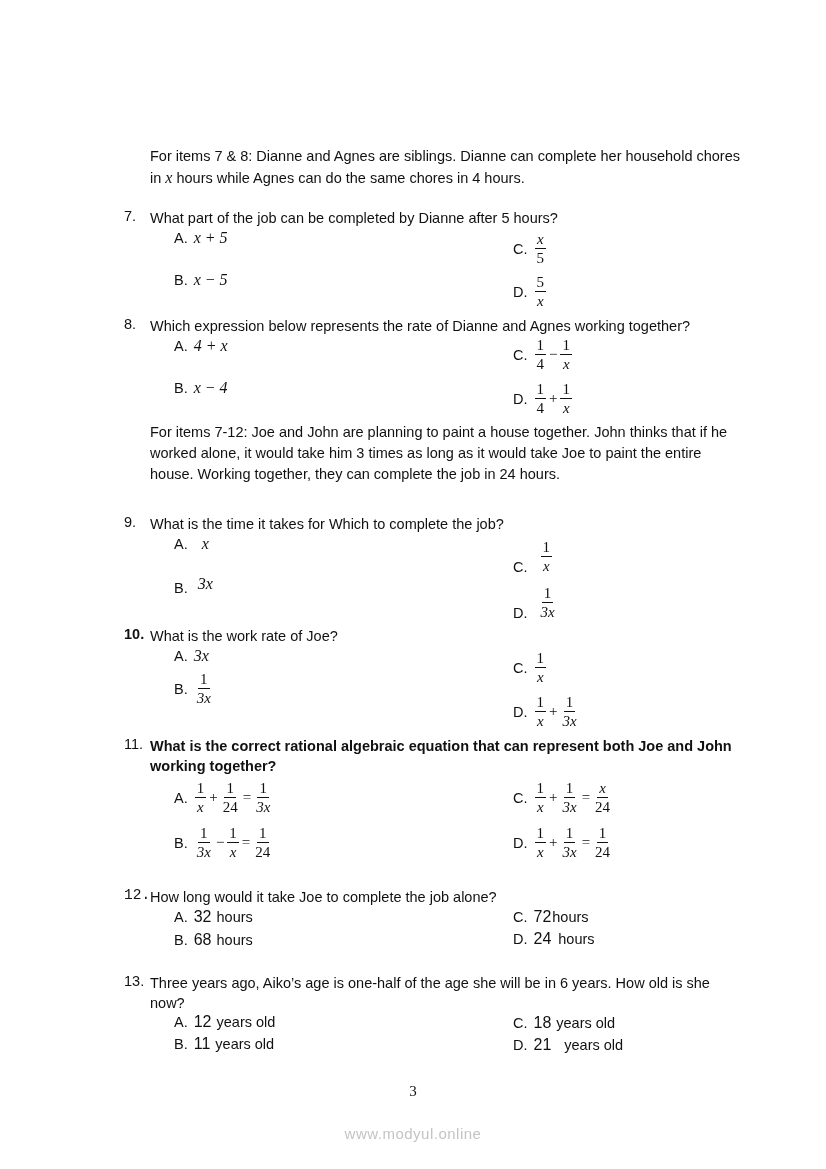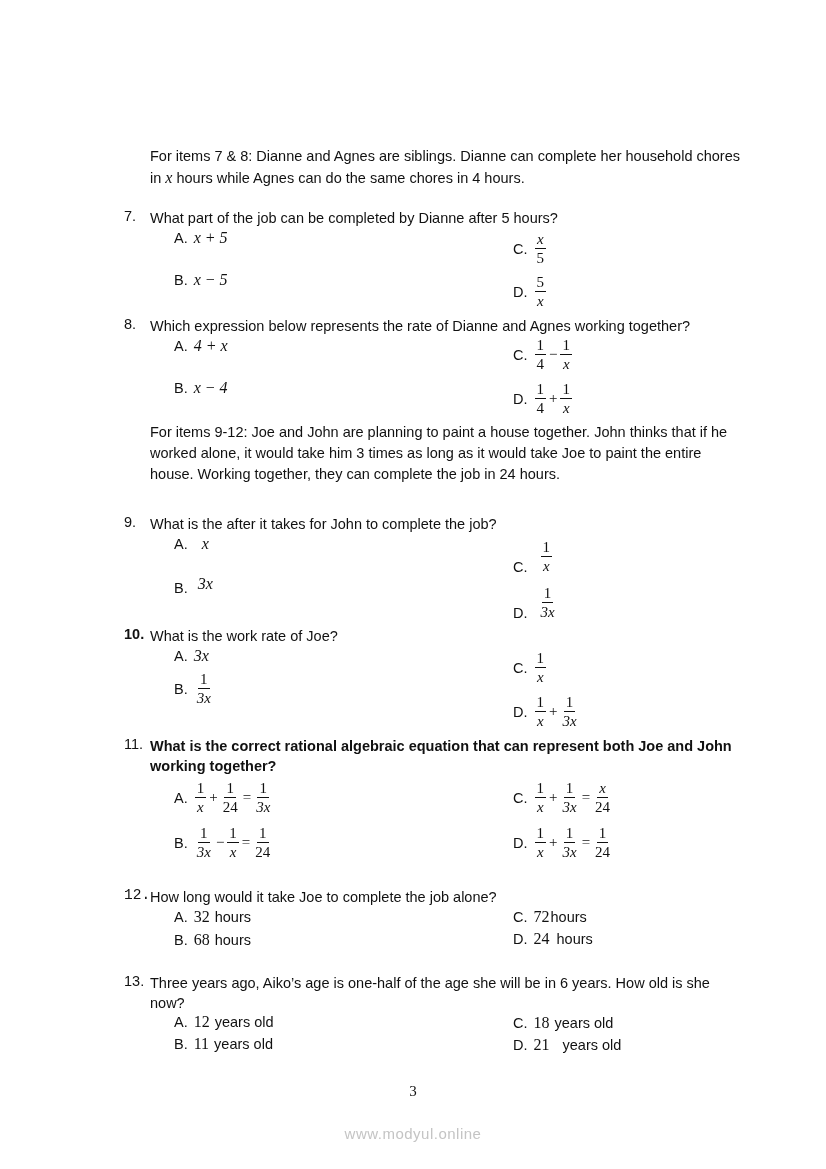--- a/index.html
+++ b/index.html
@@ -6,21 +6,21 @@
     body {
       width: 826px; height: 1169px; position: relative; overflow: hidden;
       font-family: "Liberation Sans", sans-serif; font-size: 14.5px; color: #111;
     }
     .abs { position: absolute; }
     .para { left: 150px; width: 590px; line-height: 21px; }
     .qnum { position: absolute; left: 124px; }
     .qtext { position: absolute; left: 150px; width: 590px; line-height: 20px; }
     .opt { position: absolute; display: flex; align-items: center; white-space: nowrap; }
     .lbl { display: inline-block; margin-right: 6px; }
-    .m { font-family: Liberation Serif, serif; font-size: 16px; }
+    .m { font-family: Liberation Sans, sans-serif; font-size: 16px; }
     .mi { font-family: "Liberation Serif", serif; font-style: italic; font-size: 16px; }
     .frac { display: inline-flex; flex-direction: column; align-items: center; vertical-align: middle;
             font-family: "Liberation Serif", serif; font-size: 15px; line-height: 18px; margin: 0 1px; }
     .frac .num { padding: 0 2px; border-bottom: 1px solid #111; }
     .frac .den { padding: 0 2px; font-style: italic; }
     .frac .den.up { font-style: normal; }
     .op { font-family: "Liberation Serif", serif; font-size: 15px; margin: 0 2px; }
     .pageno { left: 0; width: 826px; text-align: center; top: 1083px; font-family: "Liberation Serif", serif; font-size: 15px; }
     .watermark { left: 0; width: 826px; text-align: center; top: 1125px; color: #c4c4c4; font-size: 15px; letter-spacing: 0.5px; }
   </style>
@@ -88,25 +88,25 @@
         <span class="den up">4</span>
       </span>
     <span class="op">+</span>
     <span class="frac">
         <span class="num">1</span>
         <span class="den">x</span>
       </span>
   </div>
 </div>
 
-<div class="abs para" style="top:422px;">For items 9-12: Joe and John are planning to paint a house together. John thinks that if he worked alone, it would take him 3 times as long as it would take Joe to paint the entire house. Working together, they can complete the job in 24 hours.</div>
+<div class="abs para" style="top:422px;">For items 7-12: Joe and John are planning to paint a house together. John thinks that if he worked alone, it would take him 3 times as long as it would take Joe to paint the entire house. Working together, they can complete the job in 24 hours.</div>
 
 <div>
   <span class="qnum" style="top:514px;">9.</span>
-  <span class="qtext" style="top:514px;">What is the after it takes for John to complete the job?</span>
+  <span class="qtext" style="top:514px;">What is the time it takes for Which to complete the job?</span>
   <div class="opt" style="left:174px; top:535px;">
     <span class="lbl" style="margin-right:14px;">A.</span>
     <span class="mi">x</span>
   </div>
   <div class="opt" style="left:174px; top:579px;">
     <span class="lbl" style="margin-right:10px;">B.</span>
     <span class="mi" style="position:relative; top:-4px;">3x</span>
   </div>
   <div class="opt" style="left:513px; top:538px; align-items:flex-end;">
     <span class="lbl" style="margin-right:12px;">C.</span>

